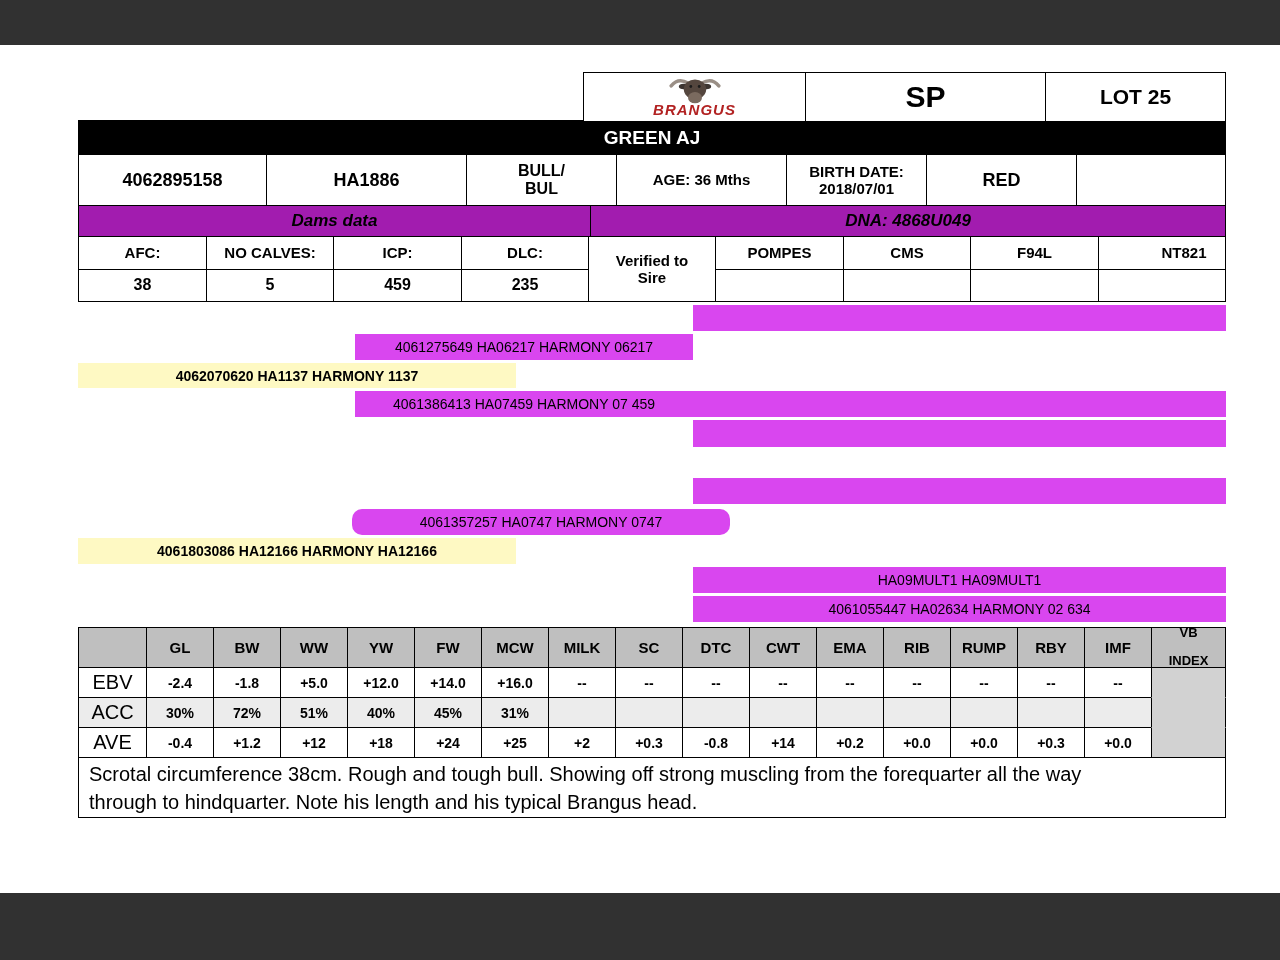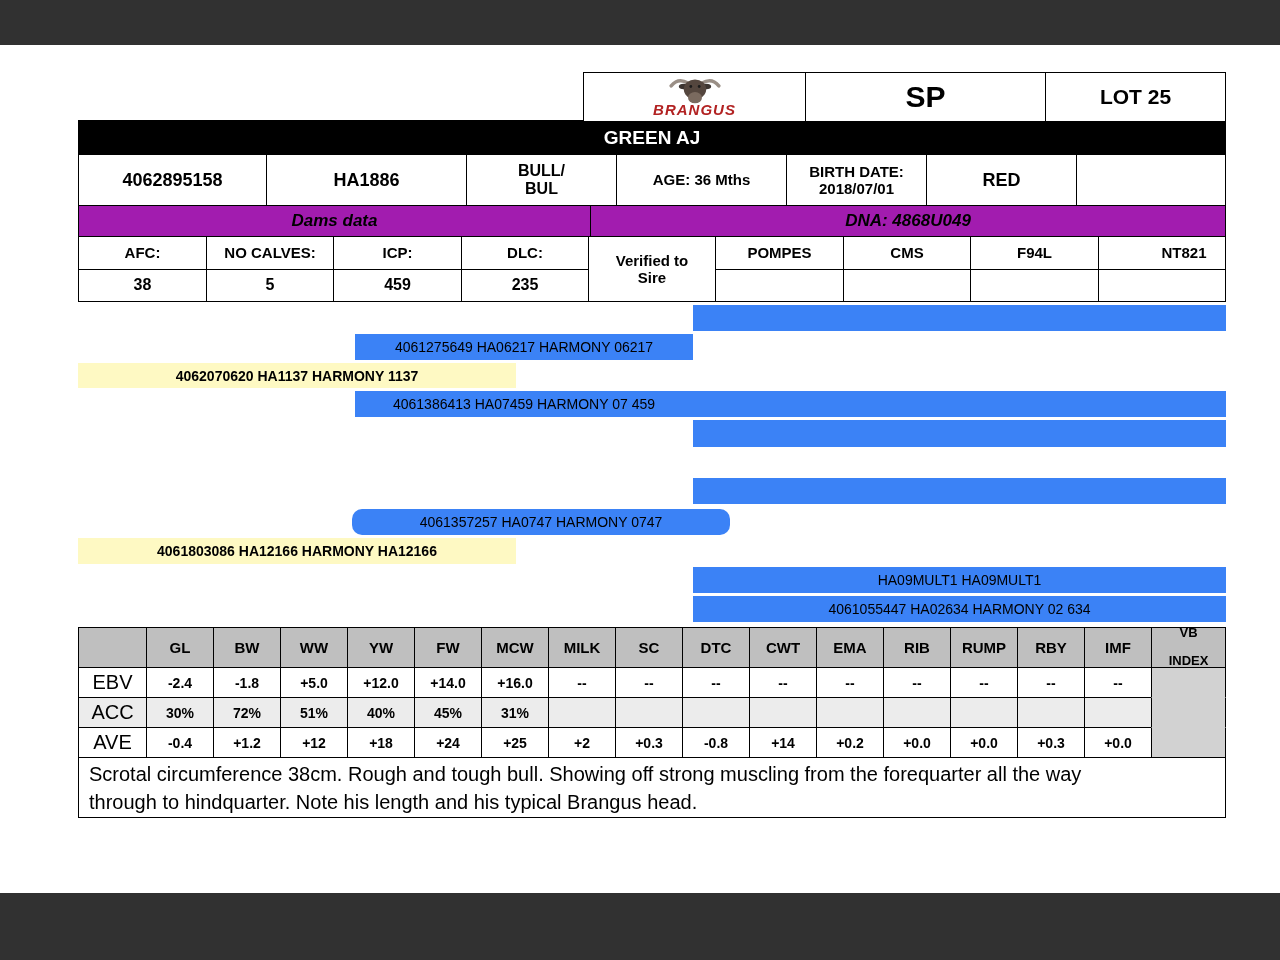--- a/index.html
+++ b/index.html
@@ -24,21 +24,21 @@
   
   .logo-wrap { flex-direction:column; gap:0; }
   .brangus-word {
     color:#b22222; font-weight:bold; font-style:italic; font-size:15px;
     letter-spacing:1px; margin-top:-3px;
   }
 
   
   .pbar {
     position:absolute; box-sizing:border-box; display:flex; align-items:center;
-    justify-content:center; background:#3b82f6; font-size:14px;
+    justify-content:center; background:#d946ef; font-size:14px;
   }
   .pbar.gen1 { background:#fef9c3; font-weight:bold; }
 
   
   .etable { position:absolute; left:78px; top:627px; }
   .erow { display:flex; }
   .erow + .erow { margin-top:-1px; }
   .ecell {
     box-sizing:border-box; border:1px solid #000; width:68px; height:31px;
     display:flex; align-items:center; justify-content:center; background:#fff;

